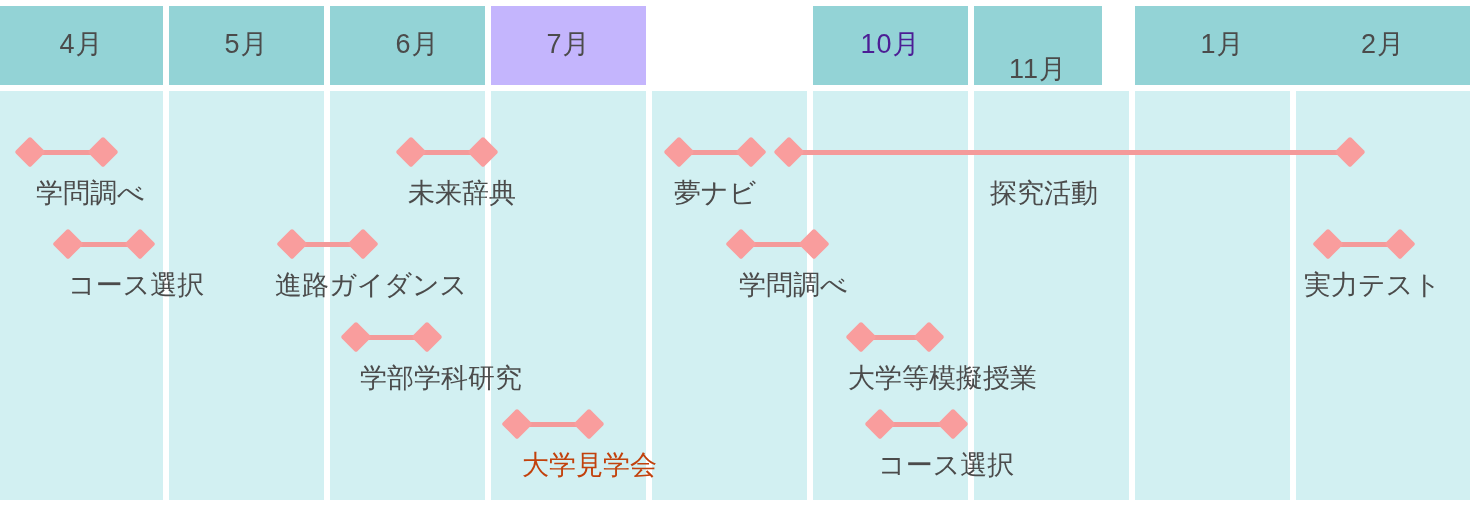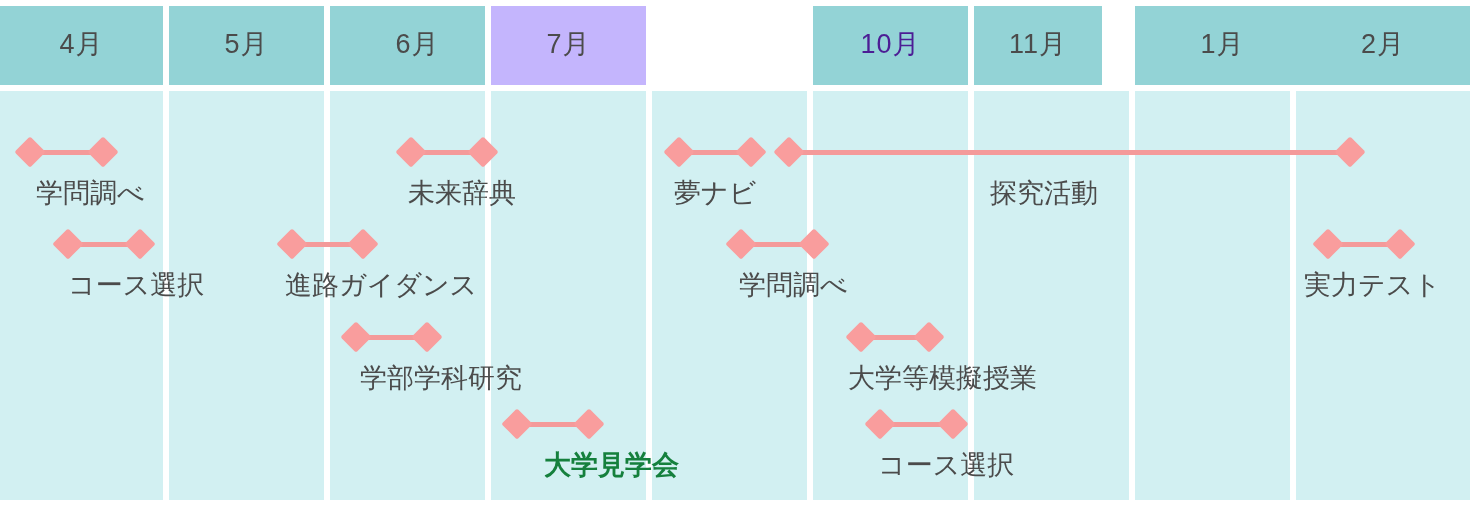--- a/index.html
+++ b/index.html
@@ -112,21 +112,21 @@
       </div>
       <div class="month-cell" style="left: 330px; width: 155px; background: rgb(147, 211, 214); padding-left: 20px;">
         <span class="month-label" style="color: rgb(75, 75, 75);">6月</span>
       </div>
       <div class="month-cell" style="left: 491px; width: 155px; background: #c4b5fd;">
         <span class="month-label" style="color: rgb(75, 75, 75);">7月</span>
       </div>
       <div class="month-cell" style="left: 813px; width: 155px; background: rgb(147, 211, 214);">
         <span class="month-label" style="color: #4c1d95;">10月</span>
       </div>
-      <div class="month-cell" style="left: 974px; width: 128px; background: rgb(147, 211, 214);">
+      <div class="month-cell" style="left: 974px; width: 128px; background: rgb(147, 211, 214); align-items: flex-end;">
         <span class="month-label" style="color: rgb(75, 75, 75);">11月</span>
       </div>
       <div class="month-cell" style="left: 1135px; width: 175px; background: rgb(147, 211, 214);">
         <span class="month-label" style="color: rgb(75, 75, 75);">1月</span>
       </div>
       <div class="month-cell" style="left: 1296px; width: 174px; background: rgb(147, 211, 214);">
         <span class="month-label" style="color: rgb(75, 75, 75);">2月</span>
       </div>
     </div>
 
@@ -170,21 +170,21 @@
       <div class="task" style="left: 0px; top: 0px;">
         <div class="task-bar" style="left: 68px; width: 72px; top: 242px; background: rgb(244, 154, 154);"></div>
         <div class="diamond" style="left: 57px; top: 233px; background: rgb(249, 157, 157);"></div>
         <div class="diamond" style="left: 129px; top: 233px; background: rgb(249, 157, 157);"></div>
         <div class="task-label" style="left: 68px; top: 272px; color: rgb(75, 75, 75);">コース選択</div>
       </div>
       <div class="task" style="left: 0px; top: 0px;">
         <div class="task-bar" style="left: 292px; width: 71px; top: 242px; background: rgb(244, 154, 154);"></div>
         <div class="diamond" style="left: 281px; top: 233px; background: rgb(249, 157, 157);"></div>
         <div class="diamond" style="left: 352px; top: 233px; background: rgb(249, 157, 157);"></div>
-        <div class="task-label" style="left: 285px; top: 272px; color: rgb(75, 75, 75);">進路ガイダンス</div>
+        <div class="task-label" style="left: 275px; top: 272px; color: rgb(75, 75, 75);">進路ガイダンス</div>
       </div>
       <div class="task" style="left: 0px; top: 0px;">
         <div class="task-bar" style="left: 741px; width: 73px; top: 242px; background: rgb(244, 154, 154);"></div>
         <div class="diamond" style="left: 730px; top: 233px; background: rgb(249, 157, 157);"></div>
         <div class="diamond" style="left: 803px; top: 233px; background: rgb(249, 157, 157);"></div>
         <div class="task-label" style="left: 739px; top: 272px; color: rgb(75, 75, 75);">学問調べ</div>
       </div>
       <div class="task" style="left: 0px; top: 0px;">
         <div class="task-bar" style="left: 1328px; width: 72px; top: 242px; background: rgb(244, 154, 154);"></div>
         <div class="diamond" style="left: 1317px; top: 233px; background: rgb(249, 157, 157);"></div>
@@ -200,21 +200,21 @@
       <div class="task" style="left: 0px; top: 0px;">
         <div class="task-bar" style="left: 861px; width: 68px; top: 335px; background: rgb(244, 154, 154);"></div>
         <div class="diamond" style="left: 850px; top: 326px; background: rgb(249, 157, 157);"></div>
         <div class="diamond" style="left: 918px; top: 326px; background: rgb(249, 157, 157);"></div>
         <div class="task-label" style="left: 848px; top: 365px; color: rgb(75, 75, 75);">大学等模擬授業</div>
       </div>
       <div class="task" style="left: 0px; top: 0px;">
         <div class="task-bar" style="left: 517px; width: 72px; top: 422px; background: rgb(244, 154, 154);"></div>
         <div class="diamond" style="left: 506px; top: 413px; background: rgb(249, 157, 157);"></div>
         <div class="diamond" style="left: 578px; top: 413px; background: rgb(249, 157, 157);"></div>
-        <div class="task-label" style="left: 544px; top: 452px; color: #15803d; font-weight: bold;">大学見学会</div>
+        <div class="task-label" style="left: 522px; top: 452px; color: #c2410c;">大学見学会</div>
       </div>
       <div class="task" style="left: 0px; top: 0px;">
         <div class="task-bar" style="left: 880px; width: 73px; top: 422px; background: rgb(244, 154, 154);"></div>
         <div class="diamond" style="left: 869px; top: 413px; background: rgb(249, 157, 157);"></div>
         <div class="diamond" style="left: 942px; top: 413px; background: rgb(249, 157, 157);"></div>
         <div class="task-label" style="left: 878px; top: 452px; color: rgb(75, 75, 75);">コース選択</div>
       </div>
     </div>
 
 </div>

